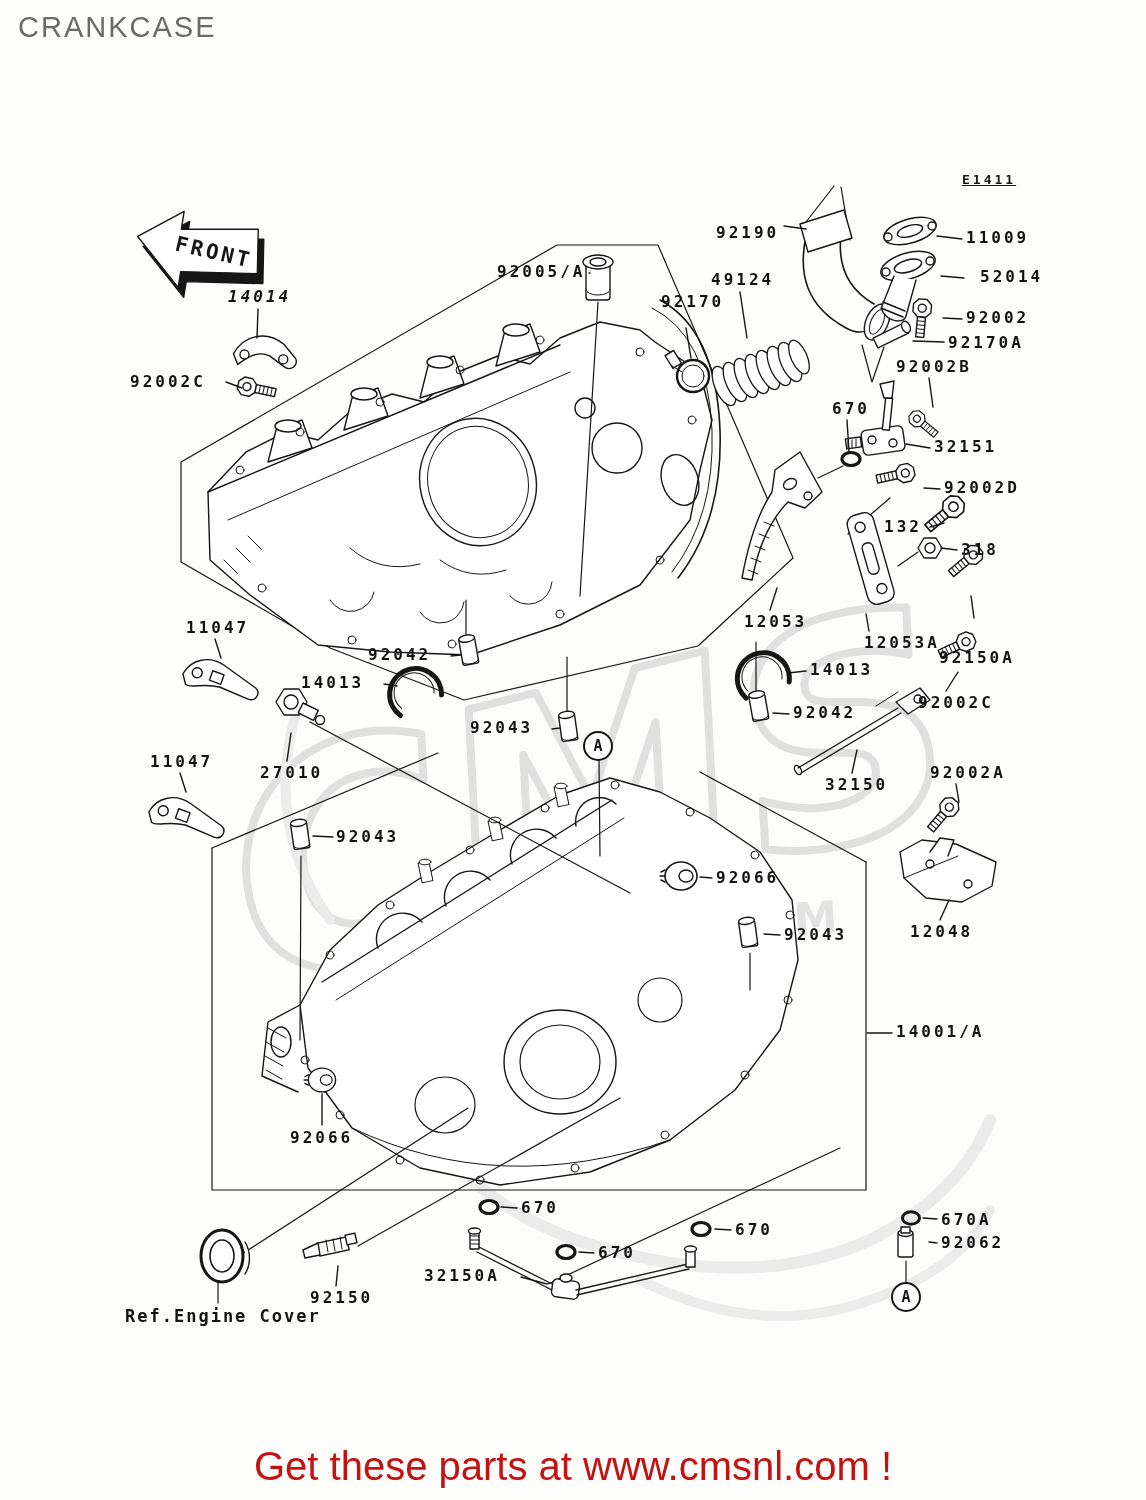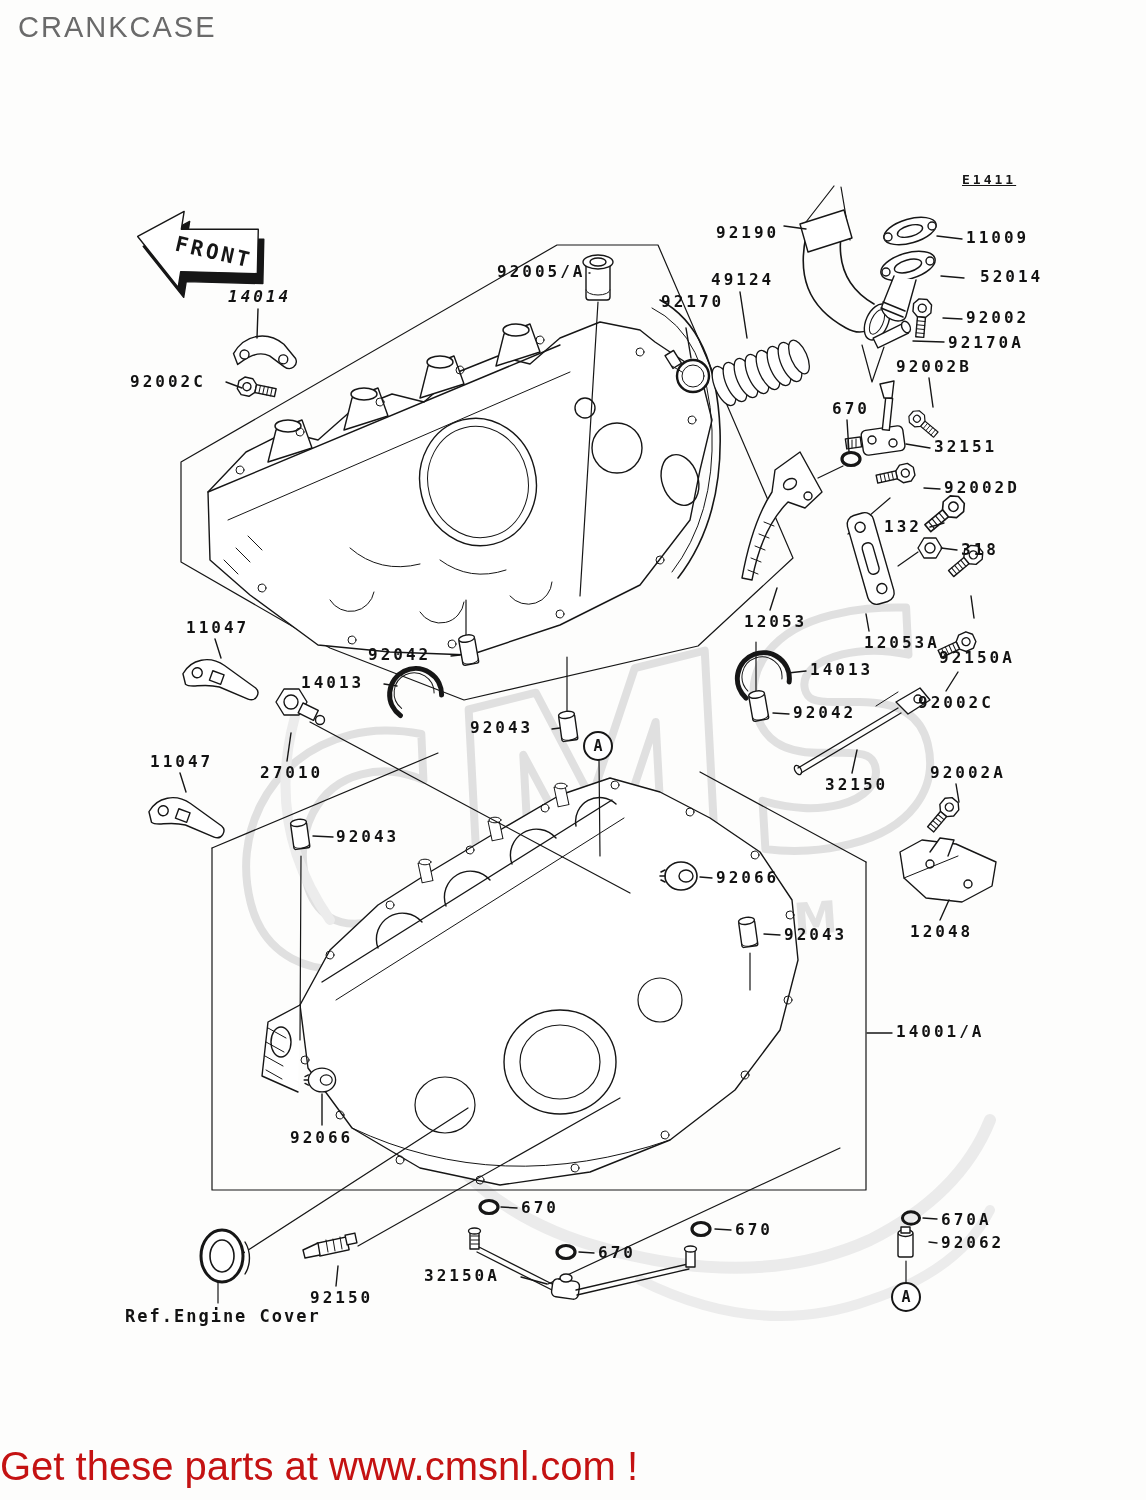--- a/index.html
+++ b/index.html
@@ -7,21 +7,21 @@
          font-family:"DejaVu Sans Mono",monospace;}
   #diagram-svg{position:absolute;left:0;top:0;}
   .part-label{position:absolute;font:700 16px "DejaVu Sans Mono",monospace;letter-spacing:3px;
               color:#121212;white-space:nowrap;}
   #page-title{position:absolute;left:18px;top:11px;font:400 29px "Liberation Sans",sans-serif;
               color:#6a6a6a;letter-spacing:2px;}
   #diagram-code{position:absolute;left:962px;top:172px;font:700 13px "DejaVu Sans Mono",monospace;
               letter-spacing:3px;color:#161616;text-decoration:underline;}
   #ref-note{position:absolute;left:125px;top:1306px;font:700 17px "DejaVu Sans Mono",monospace;
               letter-spacing:2px;color:#131313;}
-  #footer-line{position:absolute;left:0;top:1444px;width:1146px;
+  #footer-line{position:absolute;left:0;top:1444px;width:1146px;text-align:center;
               font:400 40px "Liberation Sans",sans-serif;color:#c41212;}
   .detail-marker{position:absolute;box-sizing:border-box;width:30px;height:30px;border:2px solid #161616;
               border-radius:50%;background:#fff;display:flex;align-items:center;justify-content:center;
               font:700 15px "DejaVu Sans Mono",monospace;color:#161616;}
 </style>
 </head>
 <body>
 
 <div id="stage">
 

